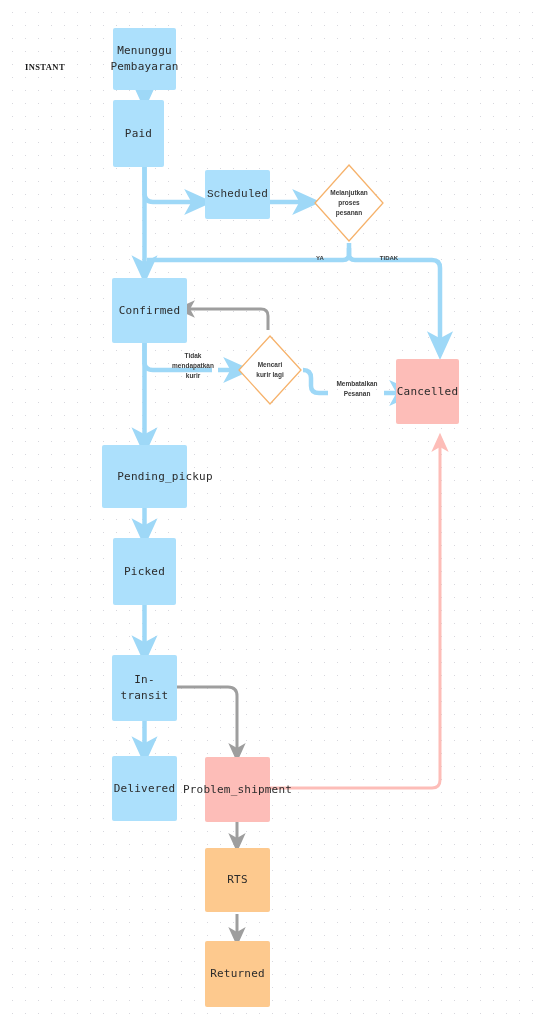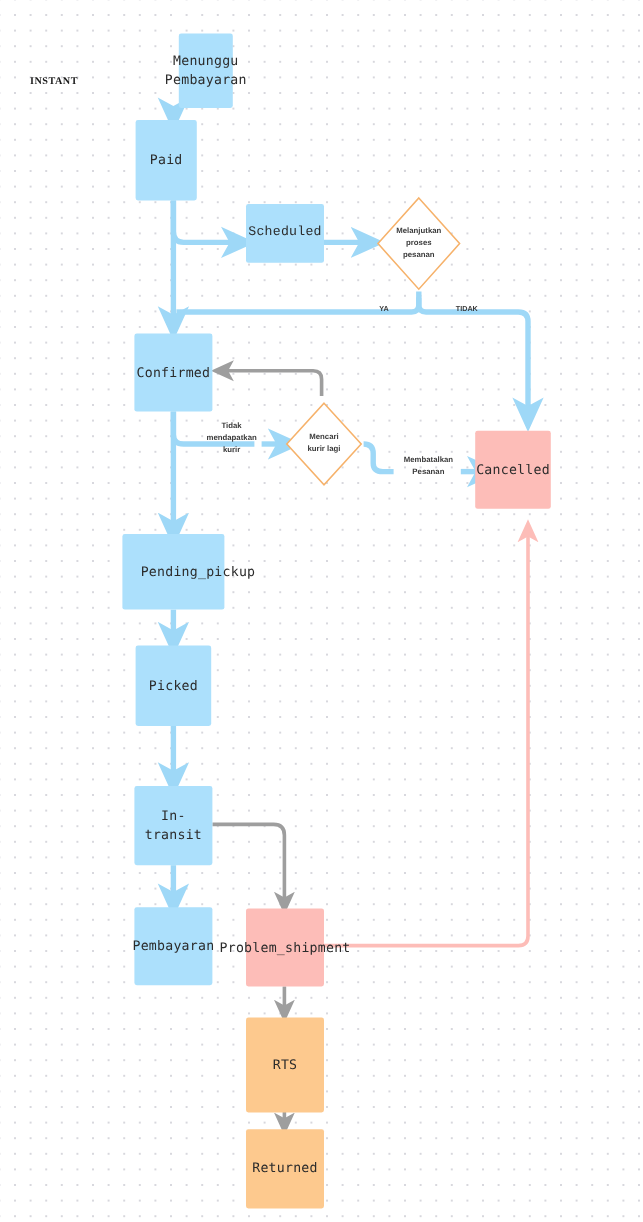--- a/index.html
+++ b/index.html
@@ -150,55 +150,55 @@
       <path d="M177,687 L228,687 Q237,687 237,696 L237,753" stroke="#9e9e9e" stroke-width="3" marker-end="url(#ah-gray)"></path>
 
       <path d="M270,788 L432,788 Q440,788 440,780 L440,442" stroke="#fdbdb8" stroke-width="3" marker-end="url(#ah-pink)"></path>
 
       <path d="M237,822 L237,843" stroke="#9e9e9e" stroke-width="3" marker-end="url(#ah-gray)"></path>
 
       <path d="M237,914 L237,937" stroke="#9e9e9e" stroke-width="3" marker-end="url(#ah-gray)"></path>
     </g>
   </svg>
 
-  <div class="node blue" style="left:113px; top:28px; width:45px; height:62px;margin-left:36px;">Menunggu Pembayaran</div>
+  <div class="node blue" style="left:113px; top:28px; width:63px; height:62px;">Menunggu Pembayaran</div>
 
   <div class="node blue" style="left:113px; top:100px; width:51px; height:67px;">Paid</div>
 
   <div class="node blue" style="left:205px; top:170px; width:65px; height:49px;font-family:Liberation Mono, monospace;">Scheduled</div>
 
   <div class="diamond-wrap" style="left:313px; top:163px; width:72px; height:80px;">
     <svg width="72" height="80" viewBox="0 0 72 80">
       <polygon points="36,2 70,40 36,78 2,40" fill="#ffffff" stroke="#f6b26b" stroke-width="1.3"></polygon>
     </svg>
     <div class="diamond-label">Melanjutkan proses pesanan</div>
   </div>
 
-  <div class="node blue" style="left:112px; top:278px; width:65px; height:65px;">Confirmed</div>
+  <div class="node blue" style="left:112px; top:278px; width:75px; height:65px;">Confirmed</div>
 
   <div class="diamond-wrap" style="left:237px; top:334px; width:66px; height:72px;">
     <svg width="66" height="72" viewBox="0 0 66 72">
       <polygon points="33,2 64,36 33,70 2,36" fill="#ffffff" stroke="#f6b26b" stroke-width="1.3"></polygon>
     </svg>
     <div class="diamond-label">Mencari kurir lagi</div>
   </div>
 
   <div class="node pink" style="left:396px; top:359px; width:63px; height:65px;">Cancelled</div>
 
   <div class="node blue" style="left:102px; top:445px; width:85px; height:63px;padding-left:45px;">Pending_pickup</div>
 
   <div class="node blue" style="left:112px; top:655px; width:65px; height:66px;">In-transit</div>
 
   <div class="node blue" style="left:113px; top:538px; width:63px; height:67px;">Picked</div>
 
-  <div class="node blue" style="left:112px; top:756px; width:65px; height:65px;">Pembayaran</div>
+  <div class="node blue" style="left:112px; top:756px; width:65px; height:65px;">Delivered</div>
 
   <div class="node pink" style="left:205px; top:757px; width:65px; height:65px;">Problem_shipment</div>
 
-  <div class="node orange" style="left:205px; top:848px; width:65px; height:79px;">RTS</div>
+  <div class="node orange" style="left:205px; top:848px; width:65px; height:64px;">RTS</div>
 
   <div class="node orange" style="left:205px; top:941px; width:65px; height:66px;">Returned</div>
 
   <div class="edge-label small" style="left:308px; top:254px; width:24px;">YA</div>
 
   <div class="edge-label small" style="left:372px; top:254px; width:34px;">TIDAK</div>
 
   <div class="edge-label" style="left:166px; top:351px; width:54px;">Tidak mendapatkan kurir</div>
 
   <div class="edge-label" style="left:328px; top:379px; width:58px;">Membatalkan Pesanan</div>

